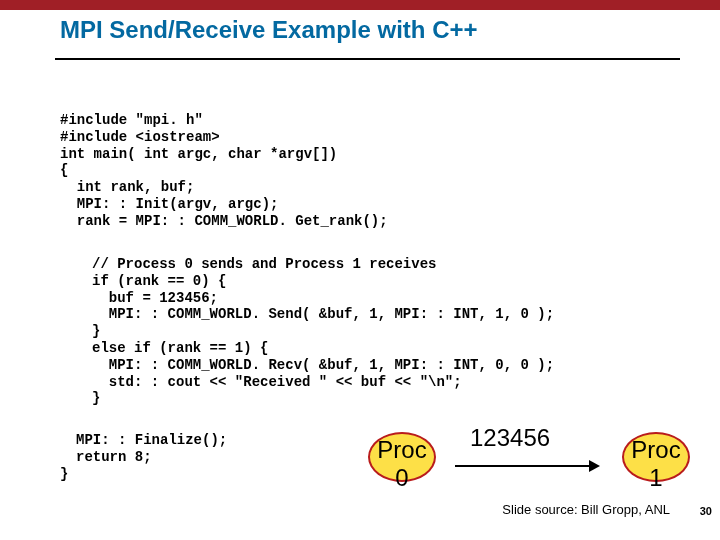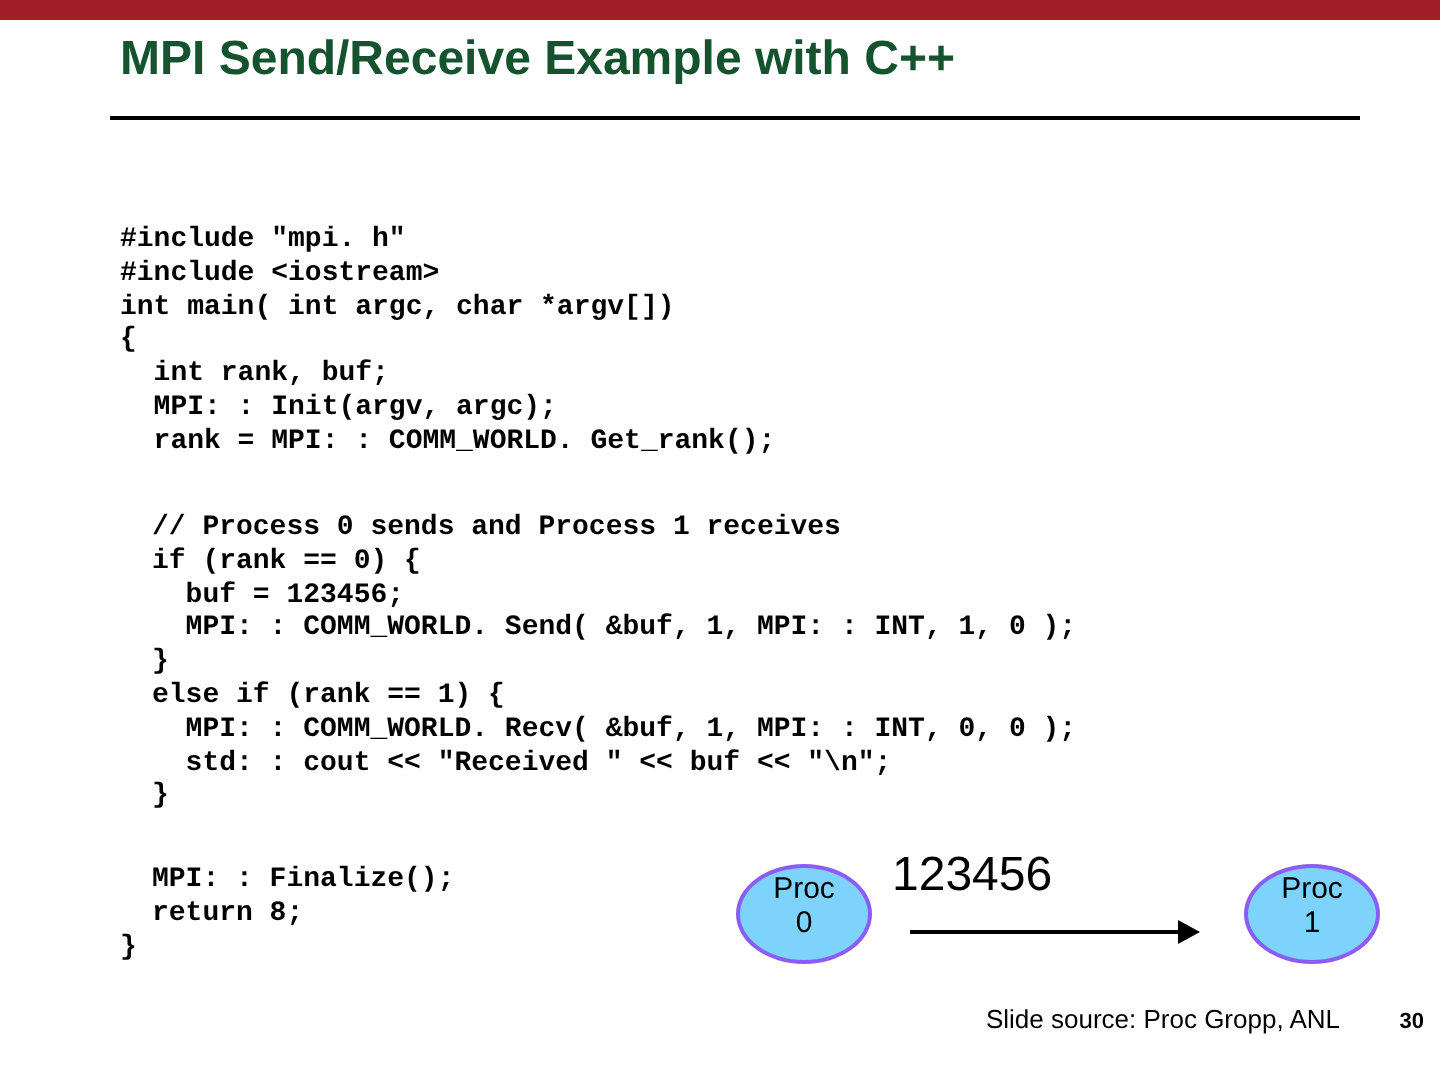--- a/index.html
+++ b/index.html
@@ -13,21 +13,21 @@
     overflow: hidden;
   }
   .topbar {
     width: 100%;
     height: 10px;
     background: #a01f26;
   }
   .title {
     font-size: 24px;
     font-weight: bold;
-    color: #14532d;
+    color: #0369a1;
     margin: 6px 0 0 60px;
   }
   .rule {
     margin: 14px 40px 0 55px;
     border: none;
     border-top: 2px solid #000;
   }
   .code {
     font-family: "Courier New", Courier, monospace;
     font-size: 14px;
@@ -36,51 +36,51 @@
     line-height: 1.2;
     margin: 0;
   }
   .block1 {
     position: absolute;
     left: 60px;
     top: 112px;
   }
   .block2 {
     position: absolute;
-    left: 76px;
+    left: 92px;
     top: 256px;
   }
   .block3 {
     position: absolute;
     left: 76px;
     top: 432px;
   }
   .brace {
     position: absolute;
     left: 60px;
     top: 466px;
   }
   .proc {
     position: absolute;
     width: 68px;
     height: 50px;
-    border: 2px solid #8b5cf6;
+    border: 2px solid #b91c1c;
     border-radius: 50% / 50%;
-    background: #7dd3fc;
+    background: #fde047;
     text-align: center;
-    font-size: 15px;
+    font-size: 24px;
     line-height: 1.15;
     padding-top: 2px;
     box-sizing: border-box;
   }
   .proc0 { left: 368px; top: 432px; }
   .proc1 { left: 622px; top: 432px; }
   .midlabel {
     position: absolute;
-    left: 446px;
+    left: 470px;
     top: 424px;
     font-size: 24px;
   }
   .arrow {
     position: absolute;
     left: 455px;
     top: 460px;
     width: 145px;
     height: 12px;
   }
@@ -146,14 +146,14 @@
 <div class="proc proc0" style="white-space:pre-line">Proc
 0</div>
 <div class="proc proc1" style="white-space:pre-line">Proc
 1</div>
 <div class="midlabel">123456</div>
 <div class="arrow">
   <div class="arrow-line"></div>
   <div class="arrow-head"></div>
 </div>
 
-<div class="credit">Slide source: Proc Gropp, ANL</div>
+<div class="credit">Slide source: Bill Gropp, ANL</div>
 <div class="pagenum">30</div>
 
 </body></html>

